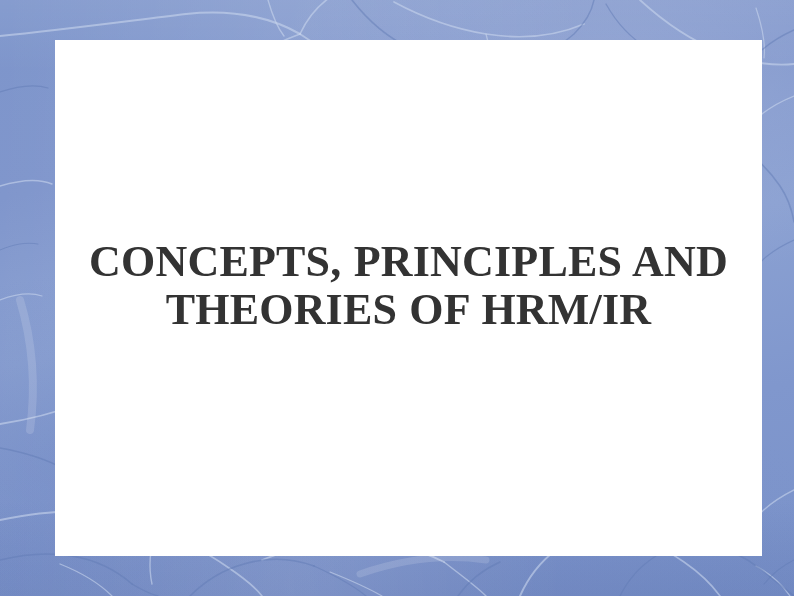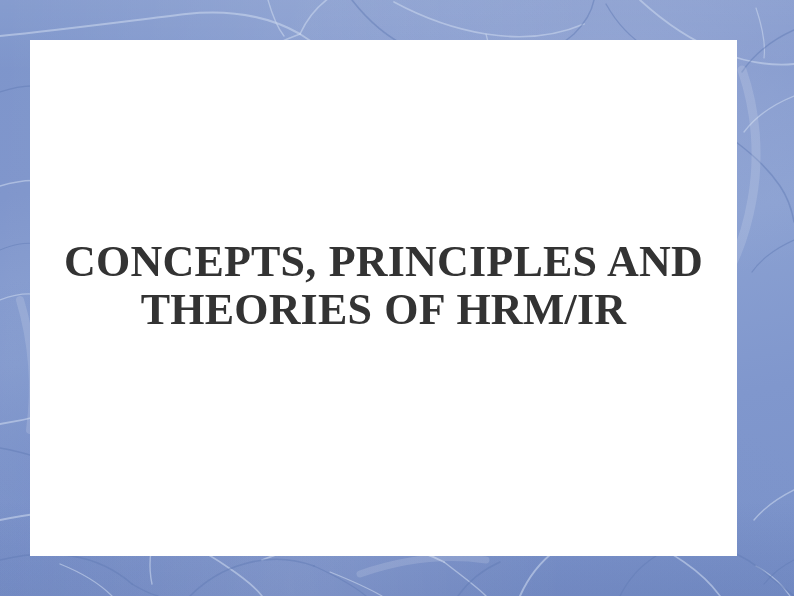--- a/index.html
+++ b/index.html
@@ -48,21 +48,21 @@
   .bg-veins {
     position: absolute;
     inset: 0;
     width: 794px;
     height: 596px;
   }
 
   
   .content-card {
     position: absolute;
-    left: 30px;
+    left: 55px;
     top: 40px;
     width: 707px;
     height: 516px;
     background: #ffffff;
     display: flex;
     align-items: center;
     justify-content: center;
   }
 
   .title-block {

